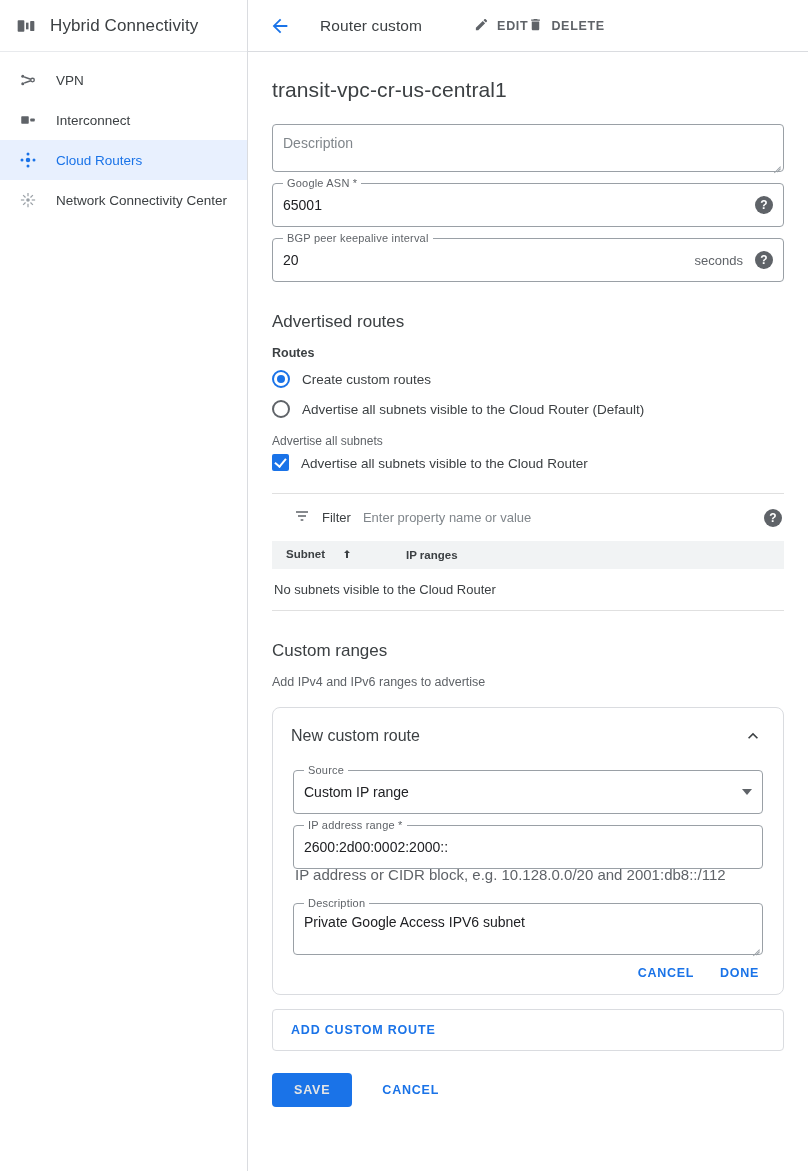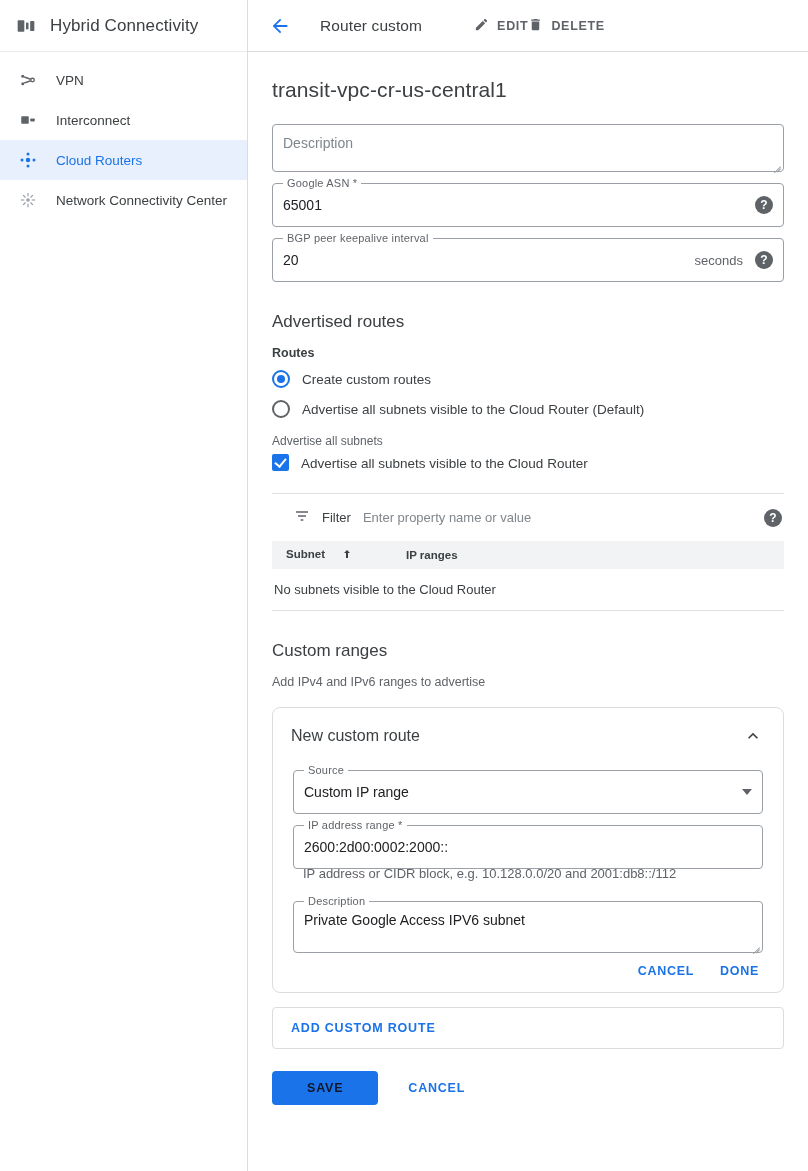--- a/index.html
+++ b/index.html
@@ -271,23 +271,23 @@
   }
   .card-title { font-size: 16px; color: #3c4043; font-weight: 400; }
   .chev {
     width: 24px; height: 24px;
     display: inline-flex; align-items: center; justify-content: center;
     cursor: pointer;
     color: #3c4043;
   }
   .card .field { margin-left: 2px; margin-right: 2px; }
   .hint {
-    font-size: 13px;
+    font-size: 15px;
     color: #5f6368;
-    margin: -14px 0 20px 12px;
+    margin: -14px 0 20px 4px;
   }
   .card-actions {
     display: flex;
     justify-content: flex-end;
     gap: 26px;
     margin-top: 6px;
     padding-right: 6px;
   }
   .text-btn {
     font-size: 12.5px;
@@ -320,25 +320,25 @@
   }
 
   .bottom-actions {
     display: flex;
     align-items: center;
     gap: 24px;
     margin: 22px 0 30px 0;
   }
   .btn-primary {
     background: #1a73e8;
-    color: #0f172a;
+    color: #e5e5e5;
     border: none;
     border-radius: 4px;
     height: 34px;
-    padding: 0 35px;
+    padding: 0 22px;
     font-size: 12.5px;
     font-weight: 600;
     letter-spacing: .8px;
     cursor: pointer;
     font-family: "Liberation Sans", sans-serif;
   }
   .btn-flat {
     background: transparent;
     border: none;
     color: #1a73e8;

